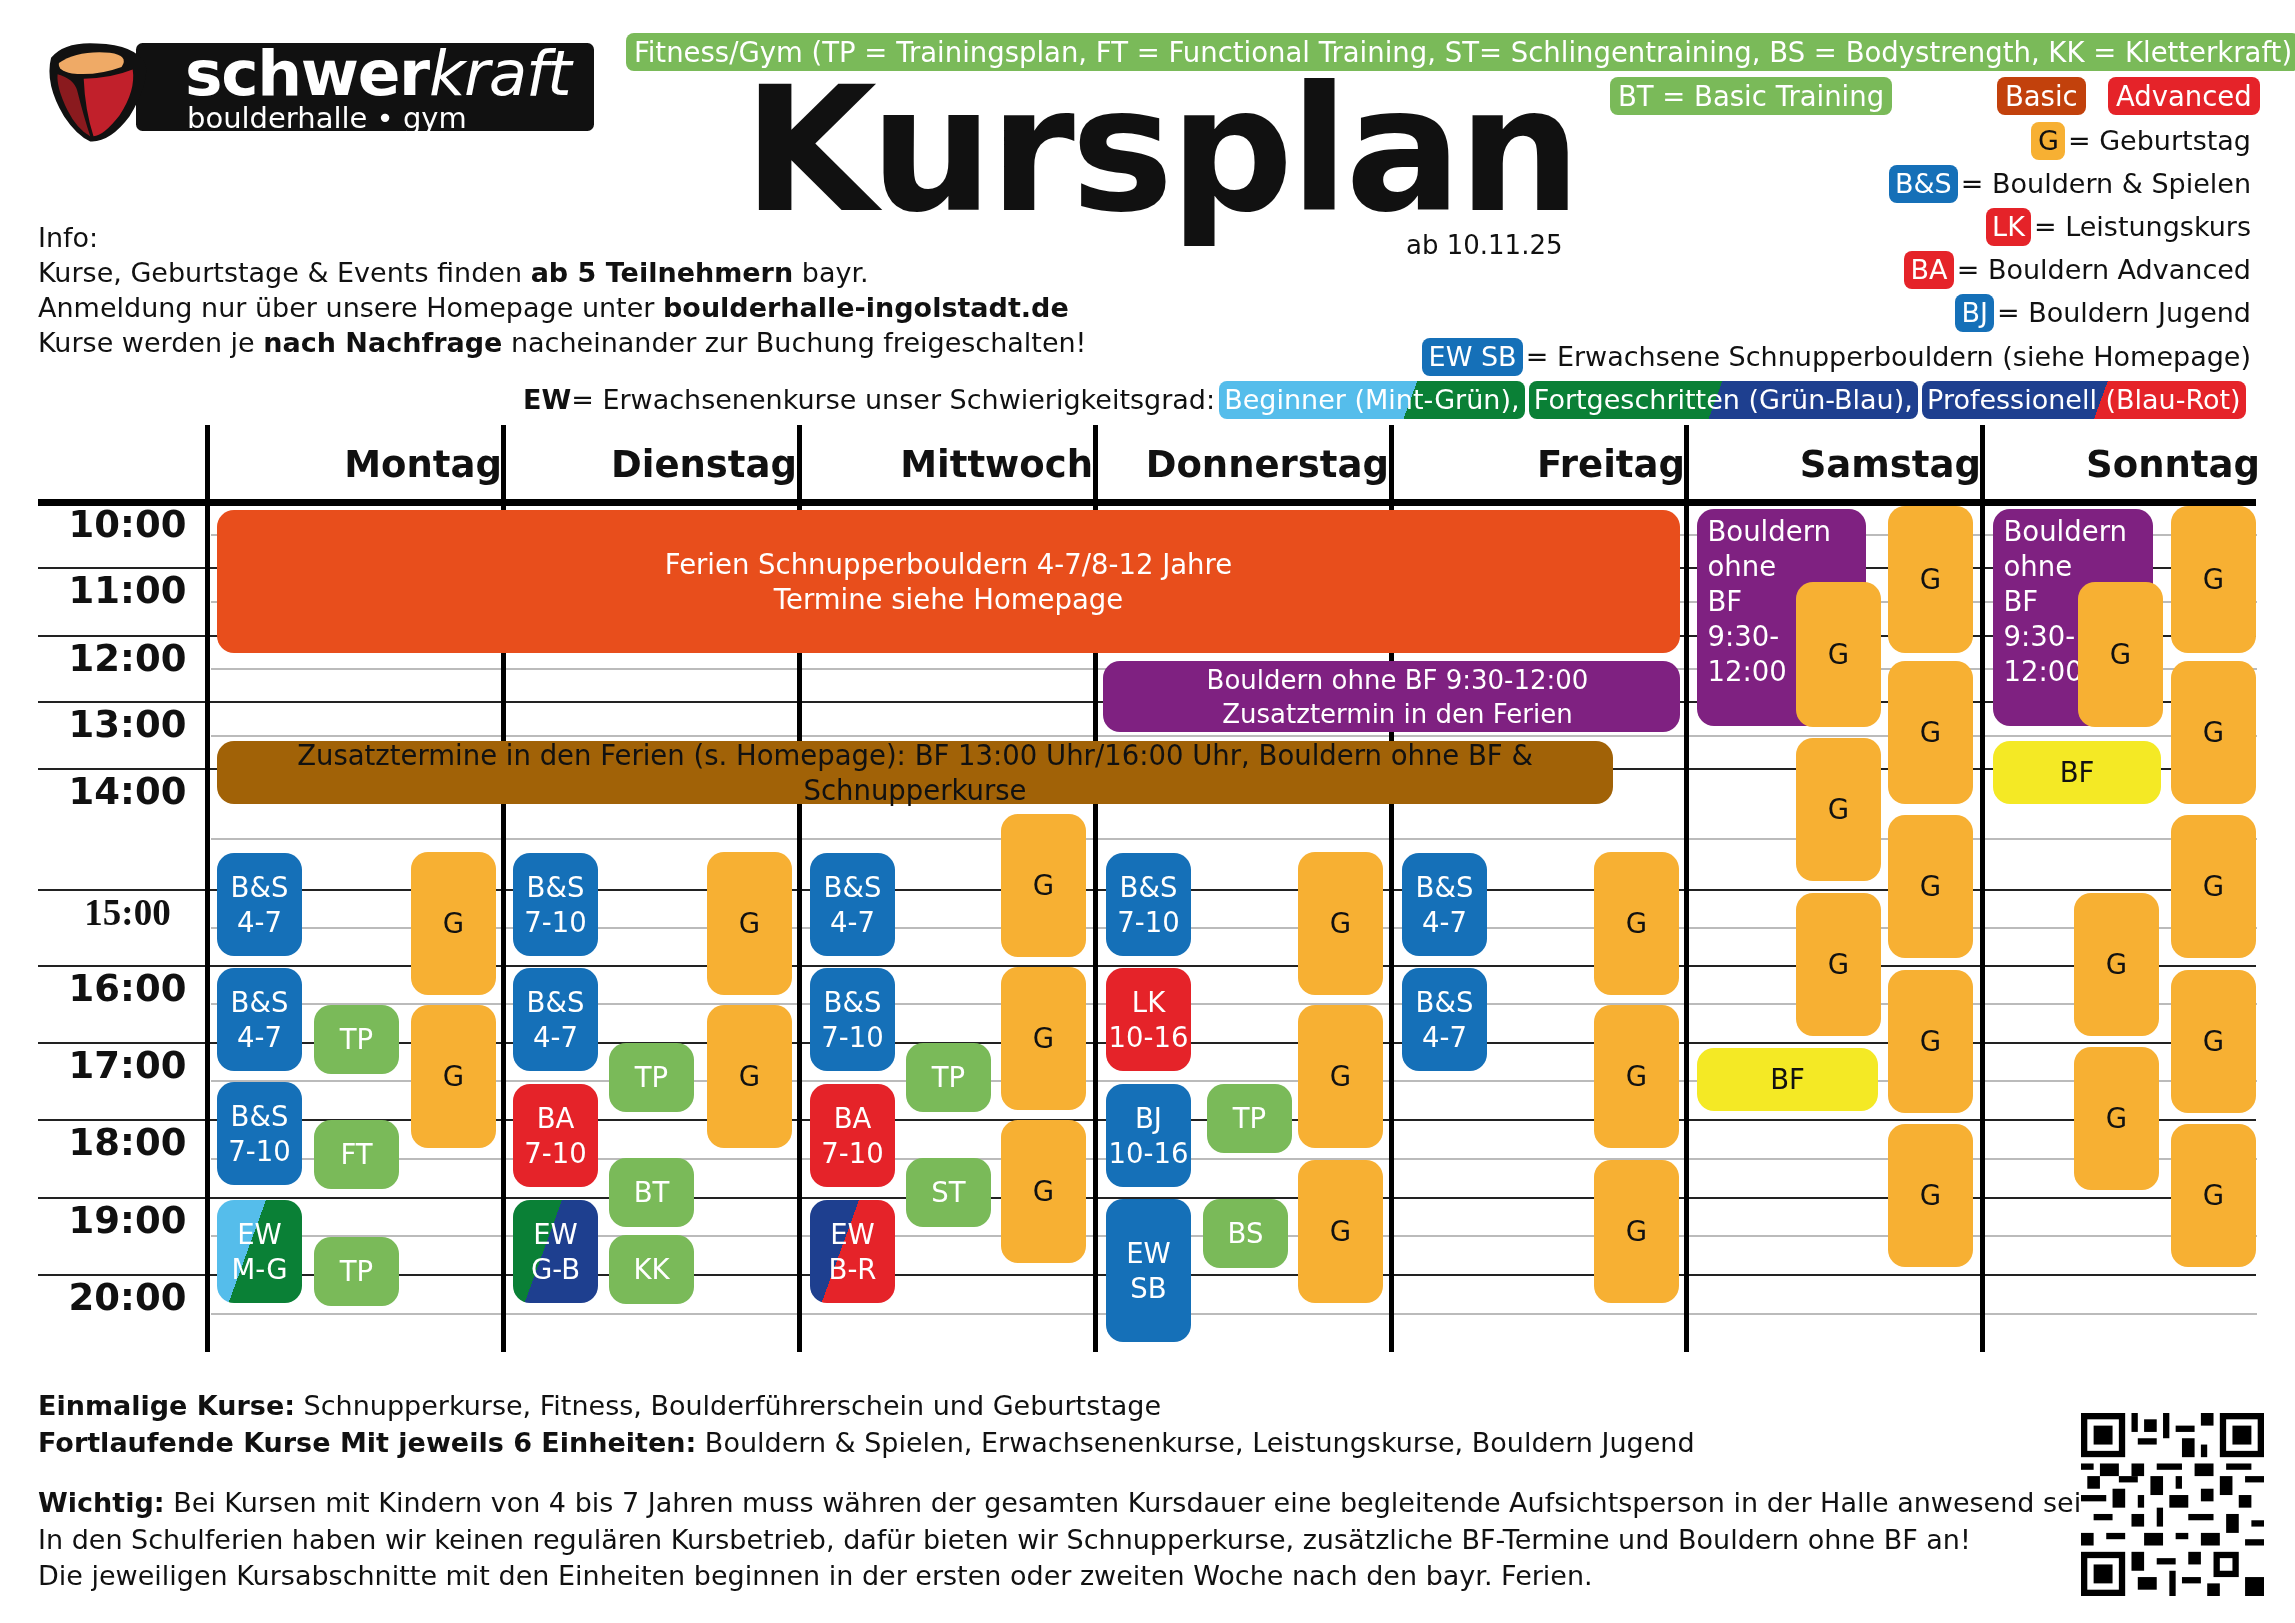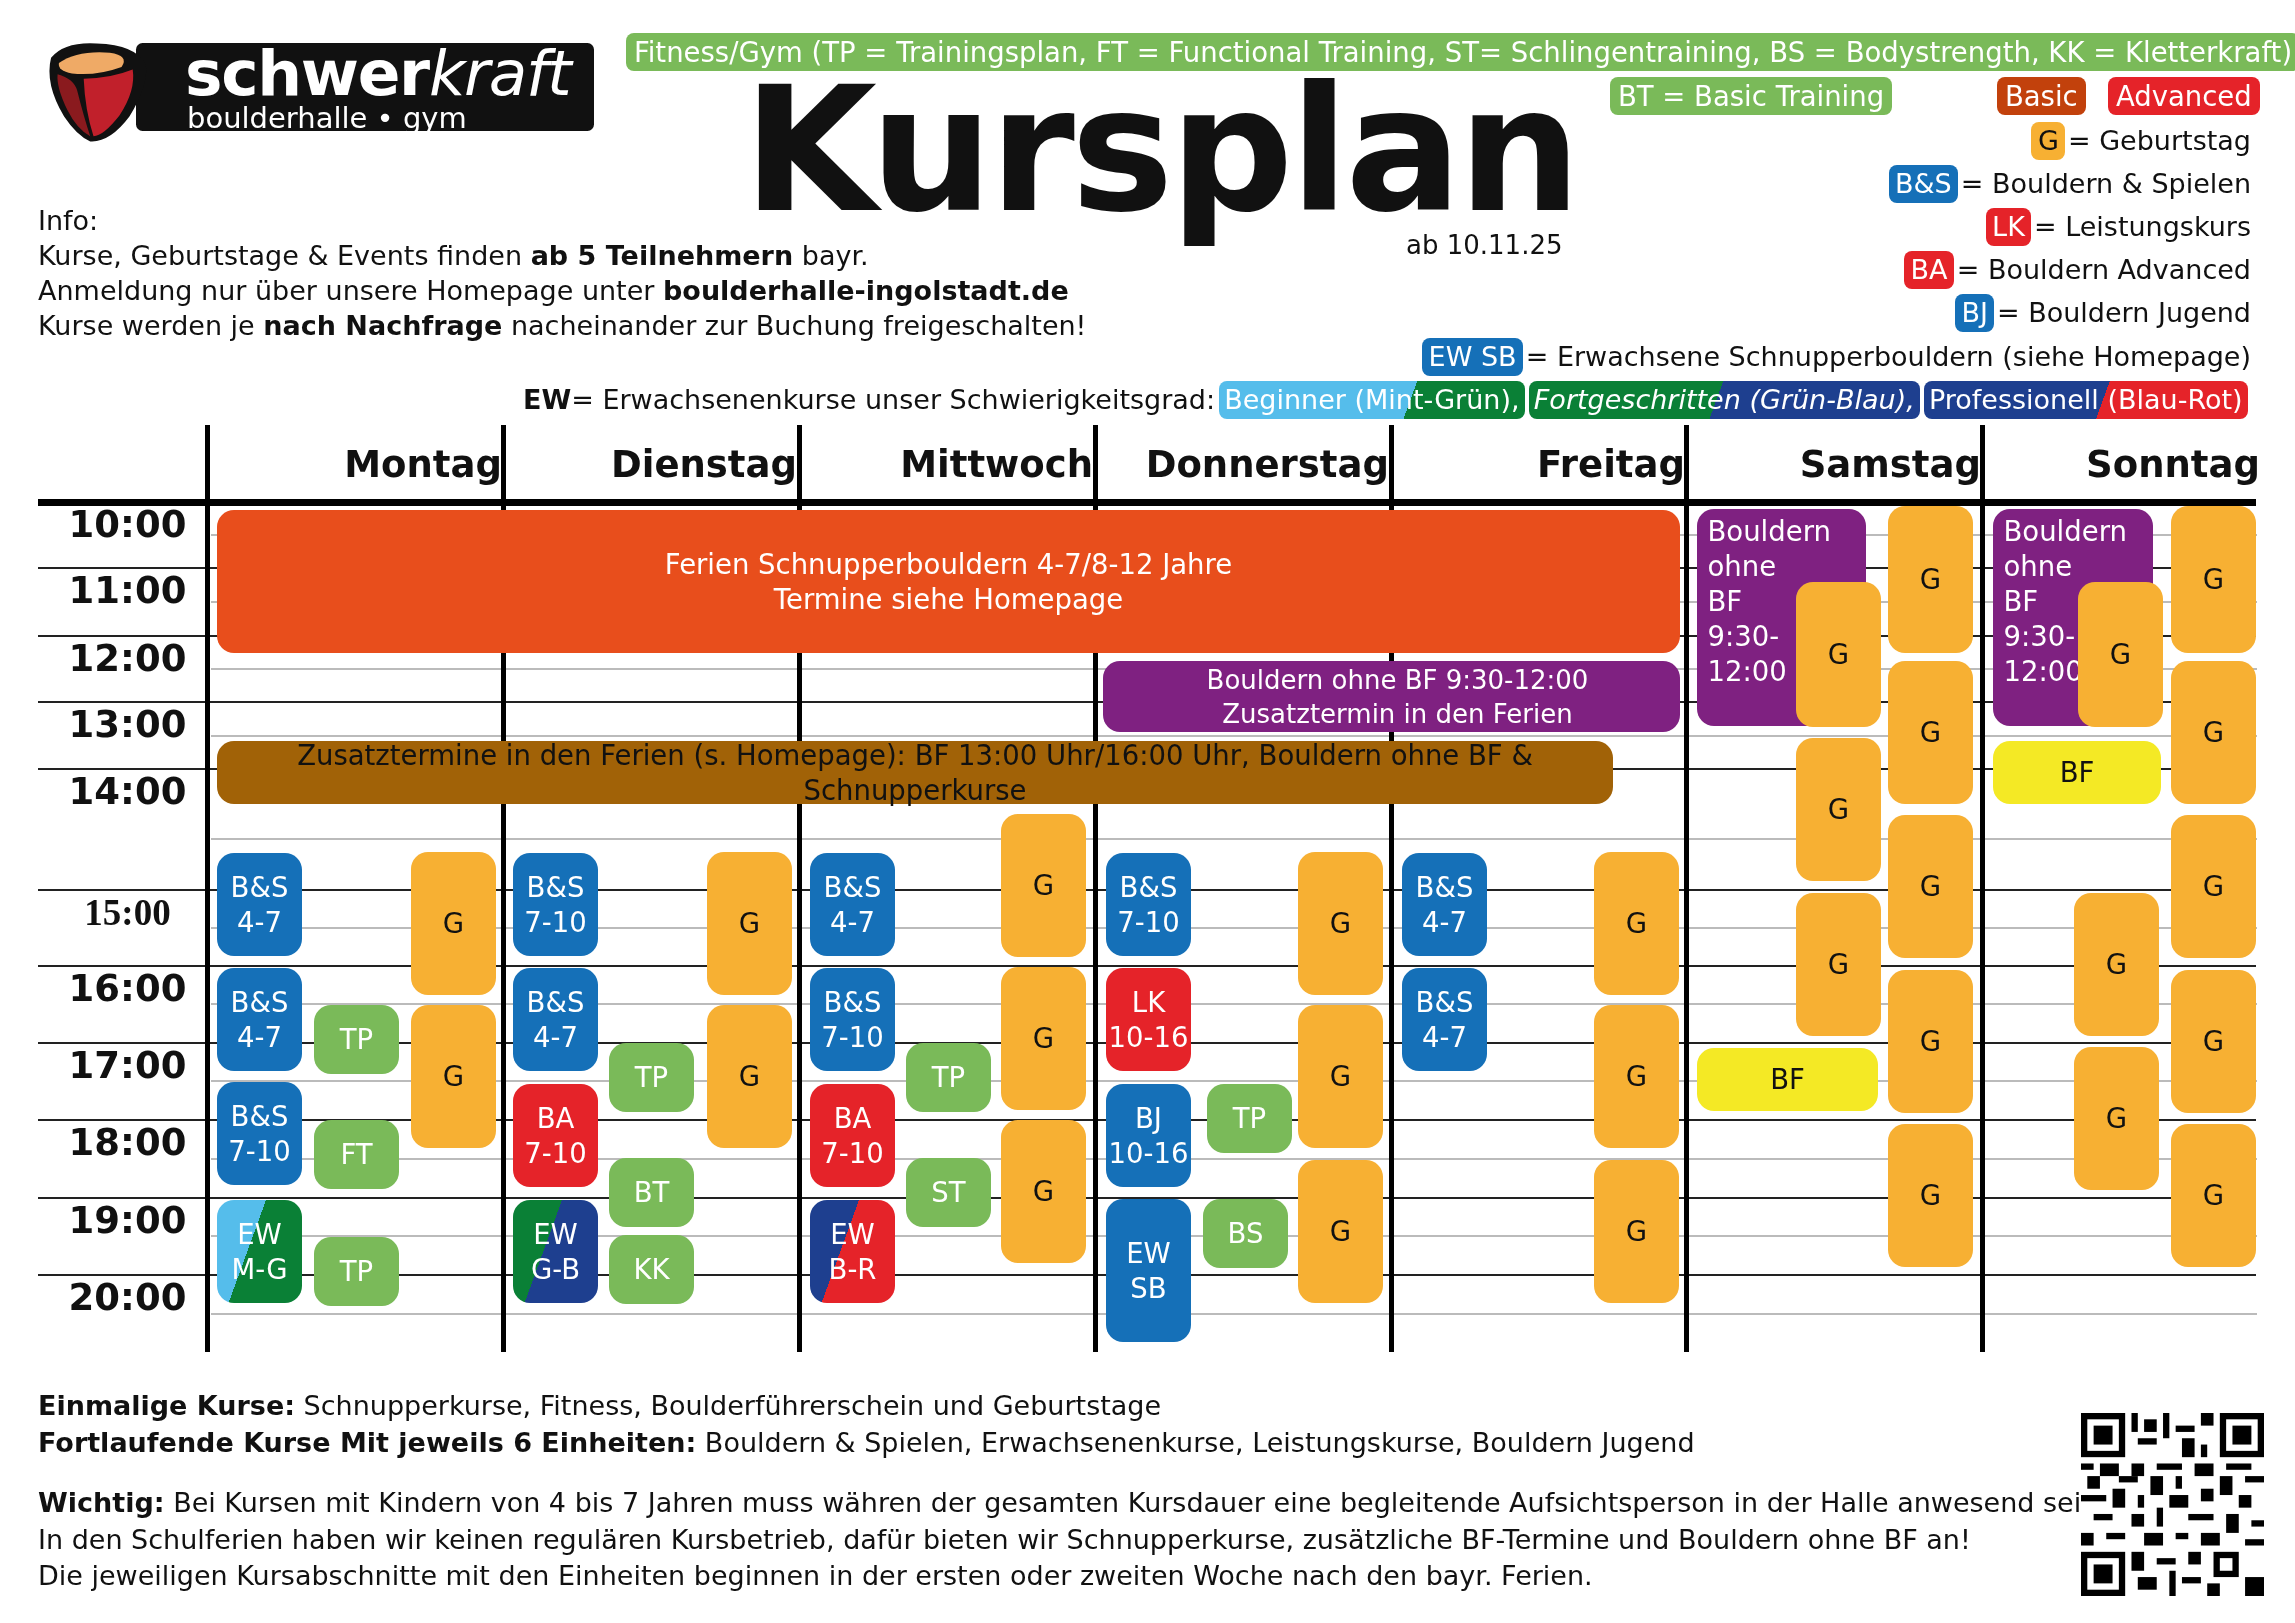--- a/index.html
+++ b/index.html
@@ -6,21 +6,21 @@
   body{width:2295px;height:1623px;position:relative;overflow:hidden;font-family:"DejaVu Sans",sans-serif;color:#111;}
   .abs{position:absolute;}
   .logo{left:38px;top:38px;width:530px;height:105px;}
   .logo-bg{position:absolute;left:98px;top:5.2px;width:458px;height:88px;background:#111;border-radius:6.5px;}
   .logo-stone{position:absolute;left:0;top:0;width:111px;height:105px;}
   .logo-word{position:absolute;left:147px;top:2.6px;color:#fff;font-size:63px;line-height:65px;font-weight:bold;letter-spacing:-1.3px;}
   .logo-word i{font-weight:normal;font-style:italic;}
   .logo-sub{position:absolute;left:149px;top:64px;color:#fff;font-size:29px;line-height:33px;}
   .title{left:743px;top:65px;font-size:173px;line-height:170px;font-weight:bold;letter-spacing:-3.9px;}
   .date{left:1406px;top:230px;font-size:26px;}
-  .info{left:38px;top:203px;font-size:27px;line-height:35px;}
+  .info{left:38px;top:220px;font-size:27px;line-height:35px;}
   .info b{font-weight:bold;}
   .pill{position:absolute;color:#fff;font-size:27.5px;line-height:38px;padding:0 7.9px;border-radius:7.9px;white-space:nowrap;}
   .leg-row{position:absolute;right:44px;font-size:27px;line-height:38px;white-space:nowrap;display:flex;align-items:center;}
   .leg-row .tag{color:#fff;border-radius:7.9px;padding:0 6.5px;margin-right:2.6px;}
   .ew-line{position:absolute;left:523px;top:381px;font-size:27px;line-height:38px;white-space:nowrap;display:flex;align-items:center;}
   .grade{color:#fff;padding:0 5.2px;border-radius:7.9px;margin-left:3.9px;}
   .vline{position:absolute;width:5.2px;background:#000;}
   .hline{position:absolute;height:2px;background:#222;}
   .hhalf{position:absolute;height:2px;background:#bbb;}
   .dayhead{position:absolute;top:432px;height:65px;font-size:37px;font-weight:bold;text-align:right;line-height:65px;}
@@ -83,21 +83,21 @@
   </div>
 <div class="leg-row" style="top:338px;">
     <span class="tag" style="background:#1570b8;">EW SB</span>
     <span>= Erwachsene Schnupperbouldern (siehe Homepage)</span>
   </div>
 
 <div class="ew-line">
   <b>EW</b>
     <span> = Erwachsenenkurse unser Schwierigkeitsgrad:</span>
   <span class="grade" style="background:linear-gradient(110deg,#55bdeb 62%,#0a8036 62%);">Beginner (Mint-Grün),</span>
-  <span class="grade" style="background:linear-gradient(110deg,#0a8036 48%,#1e3f8f 48%);font-style:italic;">Fortgeschritten (Grün-Blau),</span>
+  <span class="grade" style="background:linear-gradient(110deg,#0a8036 48%,#1e3f8f 48%);">Fortgeschritten (Grün-Blau),</span>
   <span class="grade" style="background:linear-gradient(110deg,#1e3f8f 55%,#e52329 55%);">Professionell (Blau-Rot)</span>
 </div>
 
 <div>
 
   <div class="abs" style="left:38px;top:499px;width:2218px;height:6.5px;background:#000;"></div>
 
   <div class="hline" style="left:38px;top:567px;width:2218px;"></div>
   <div class="hline" style="left:38px;top:635px;width:2218px;"></div>
   <div class="hline" style="left:38px;top:701px;width:2218px;"></div>

